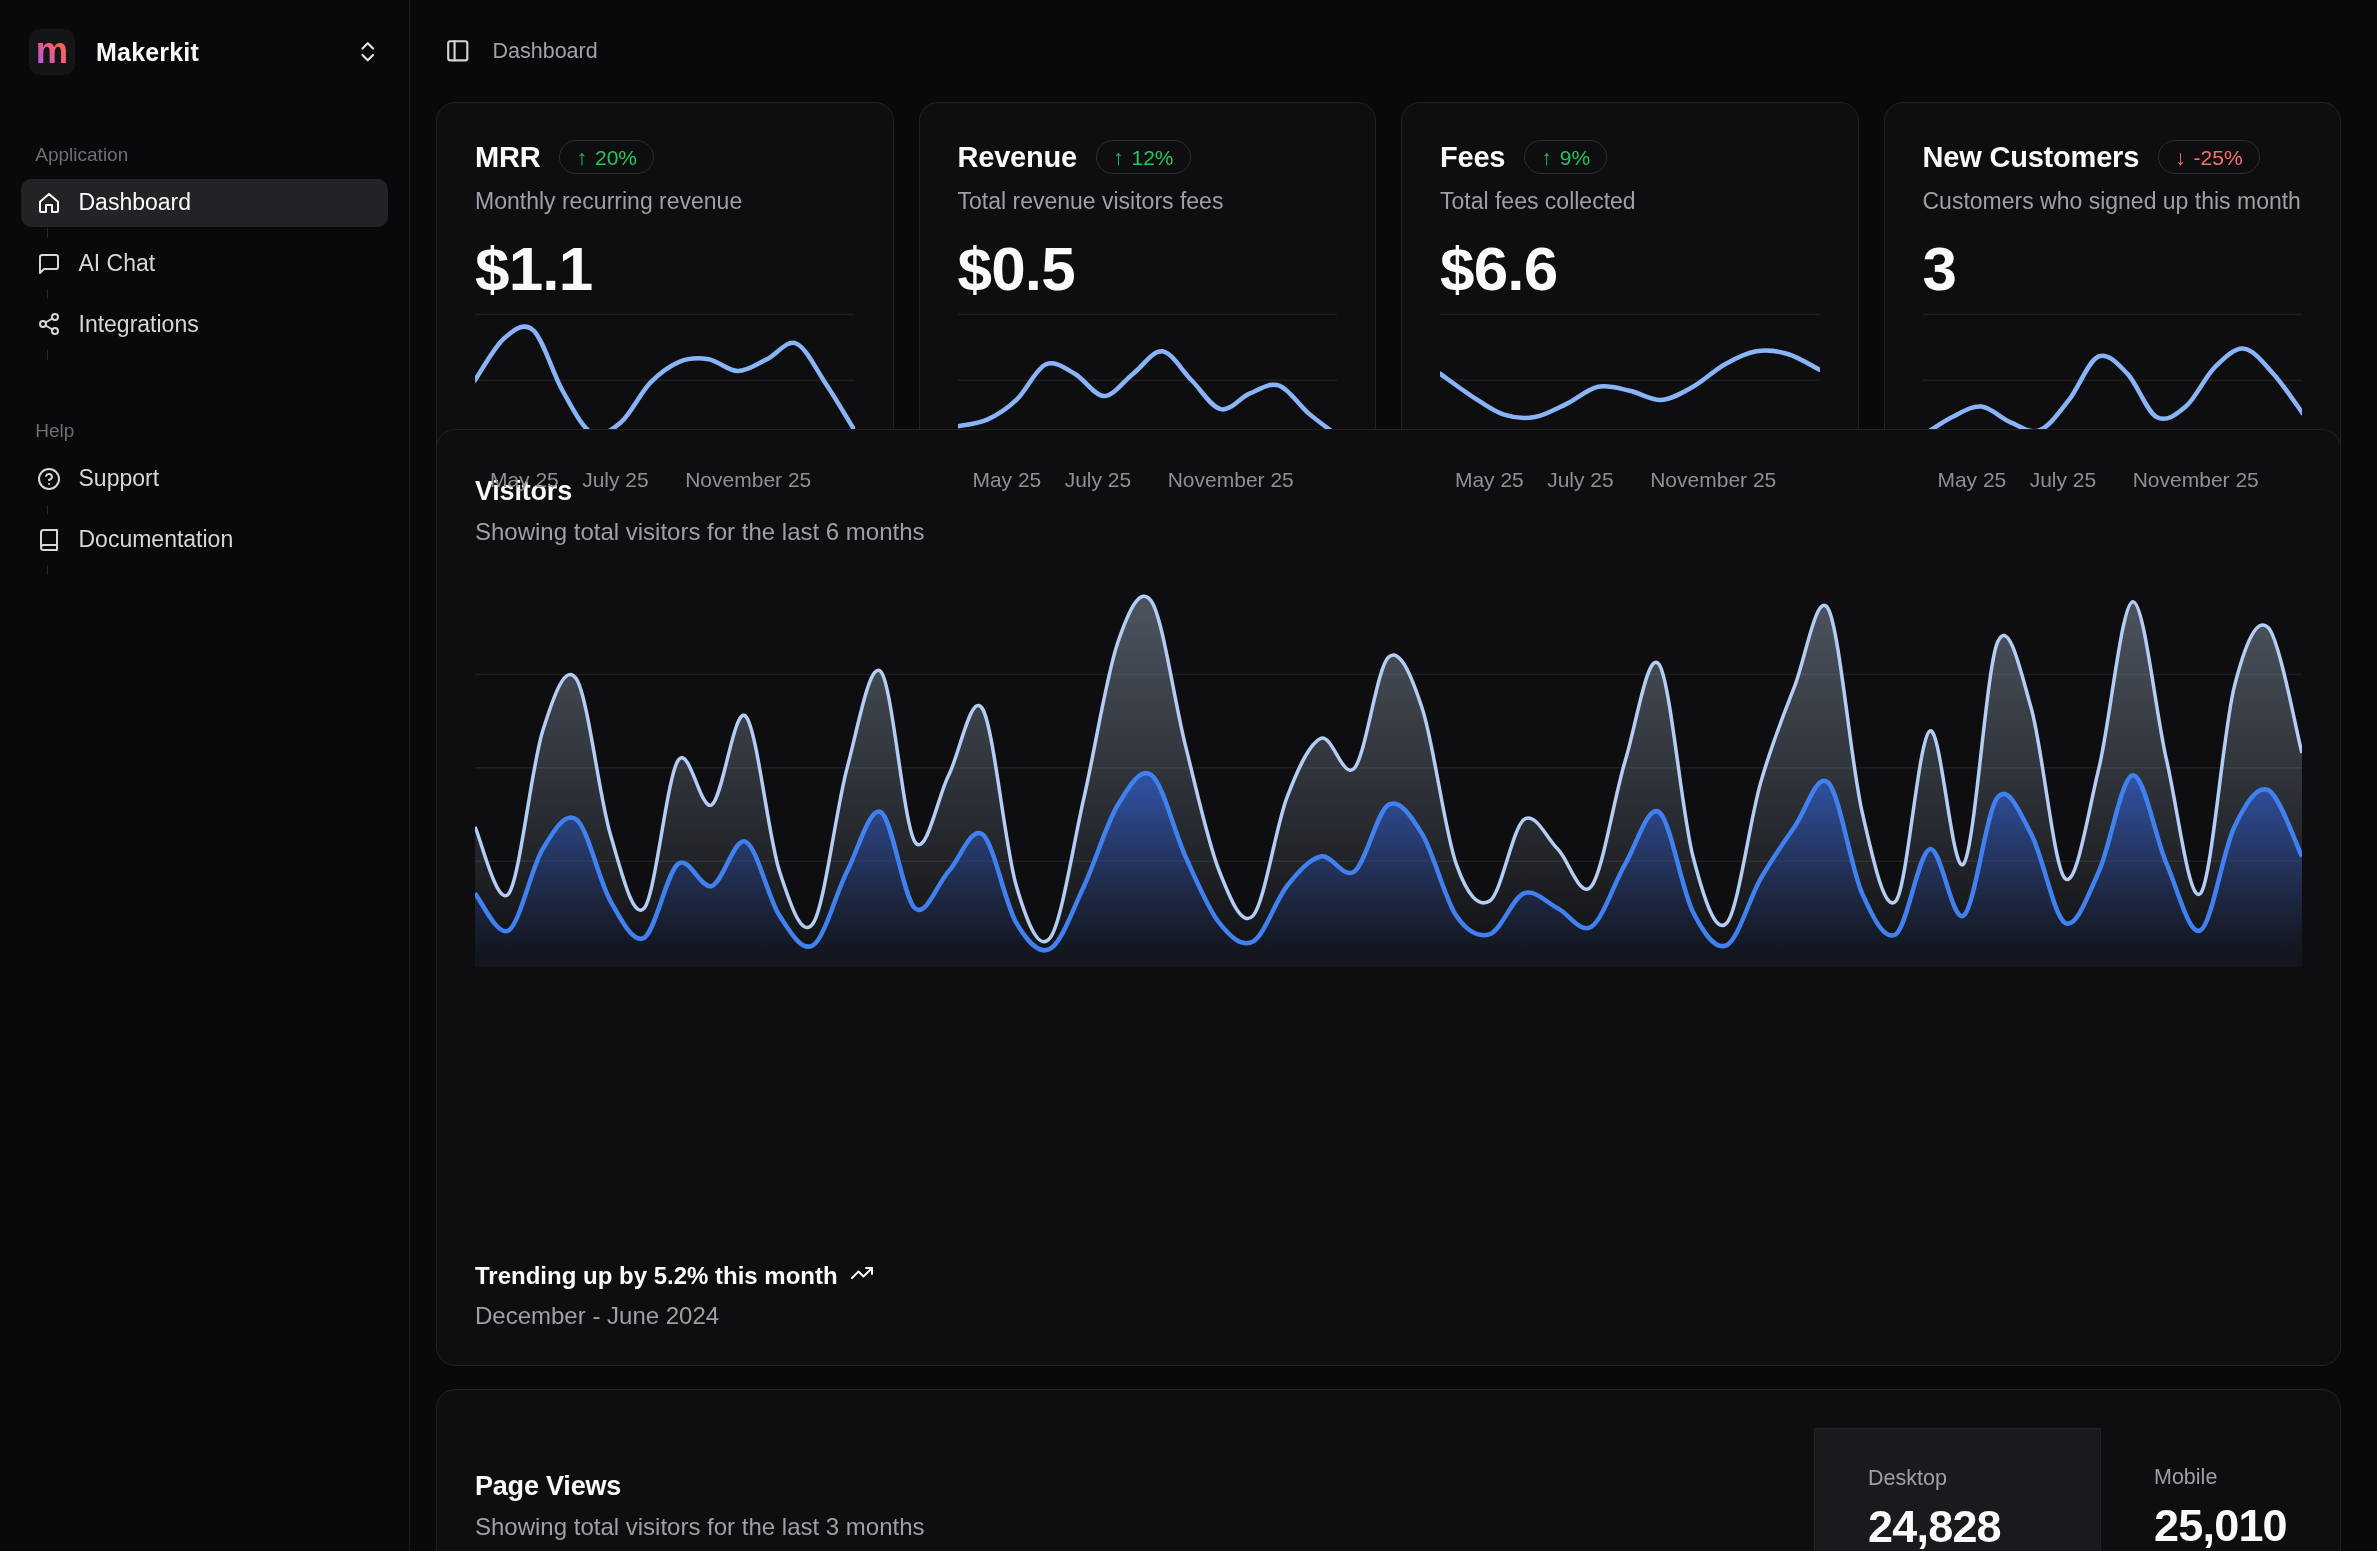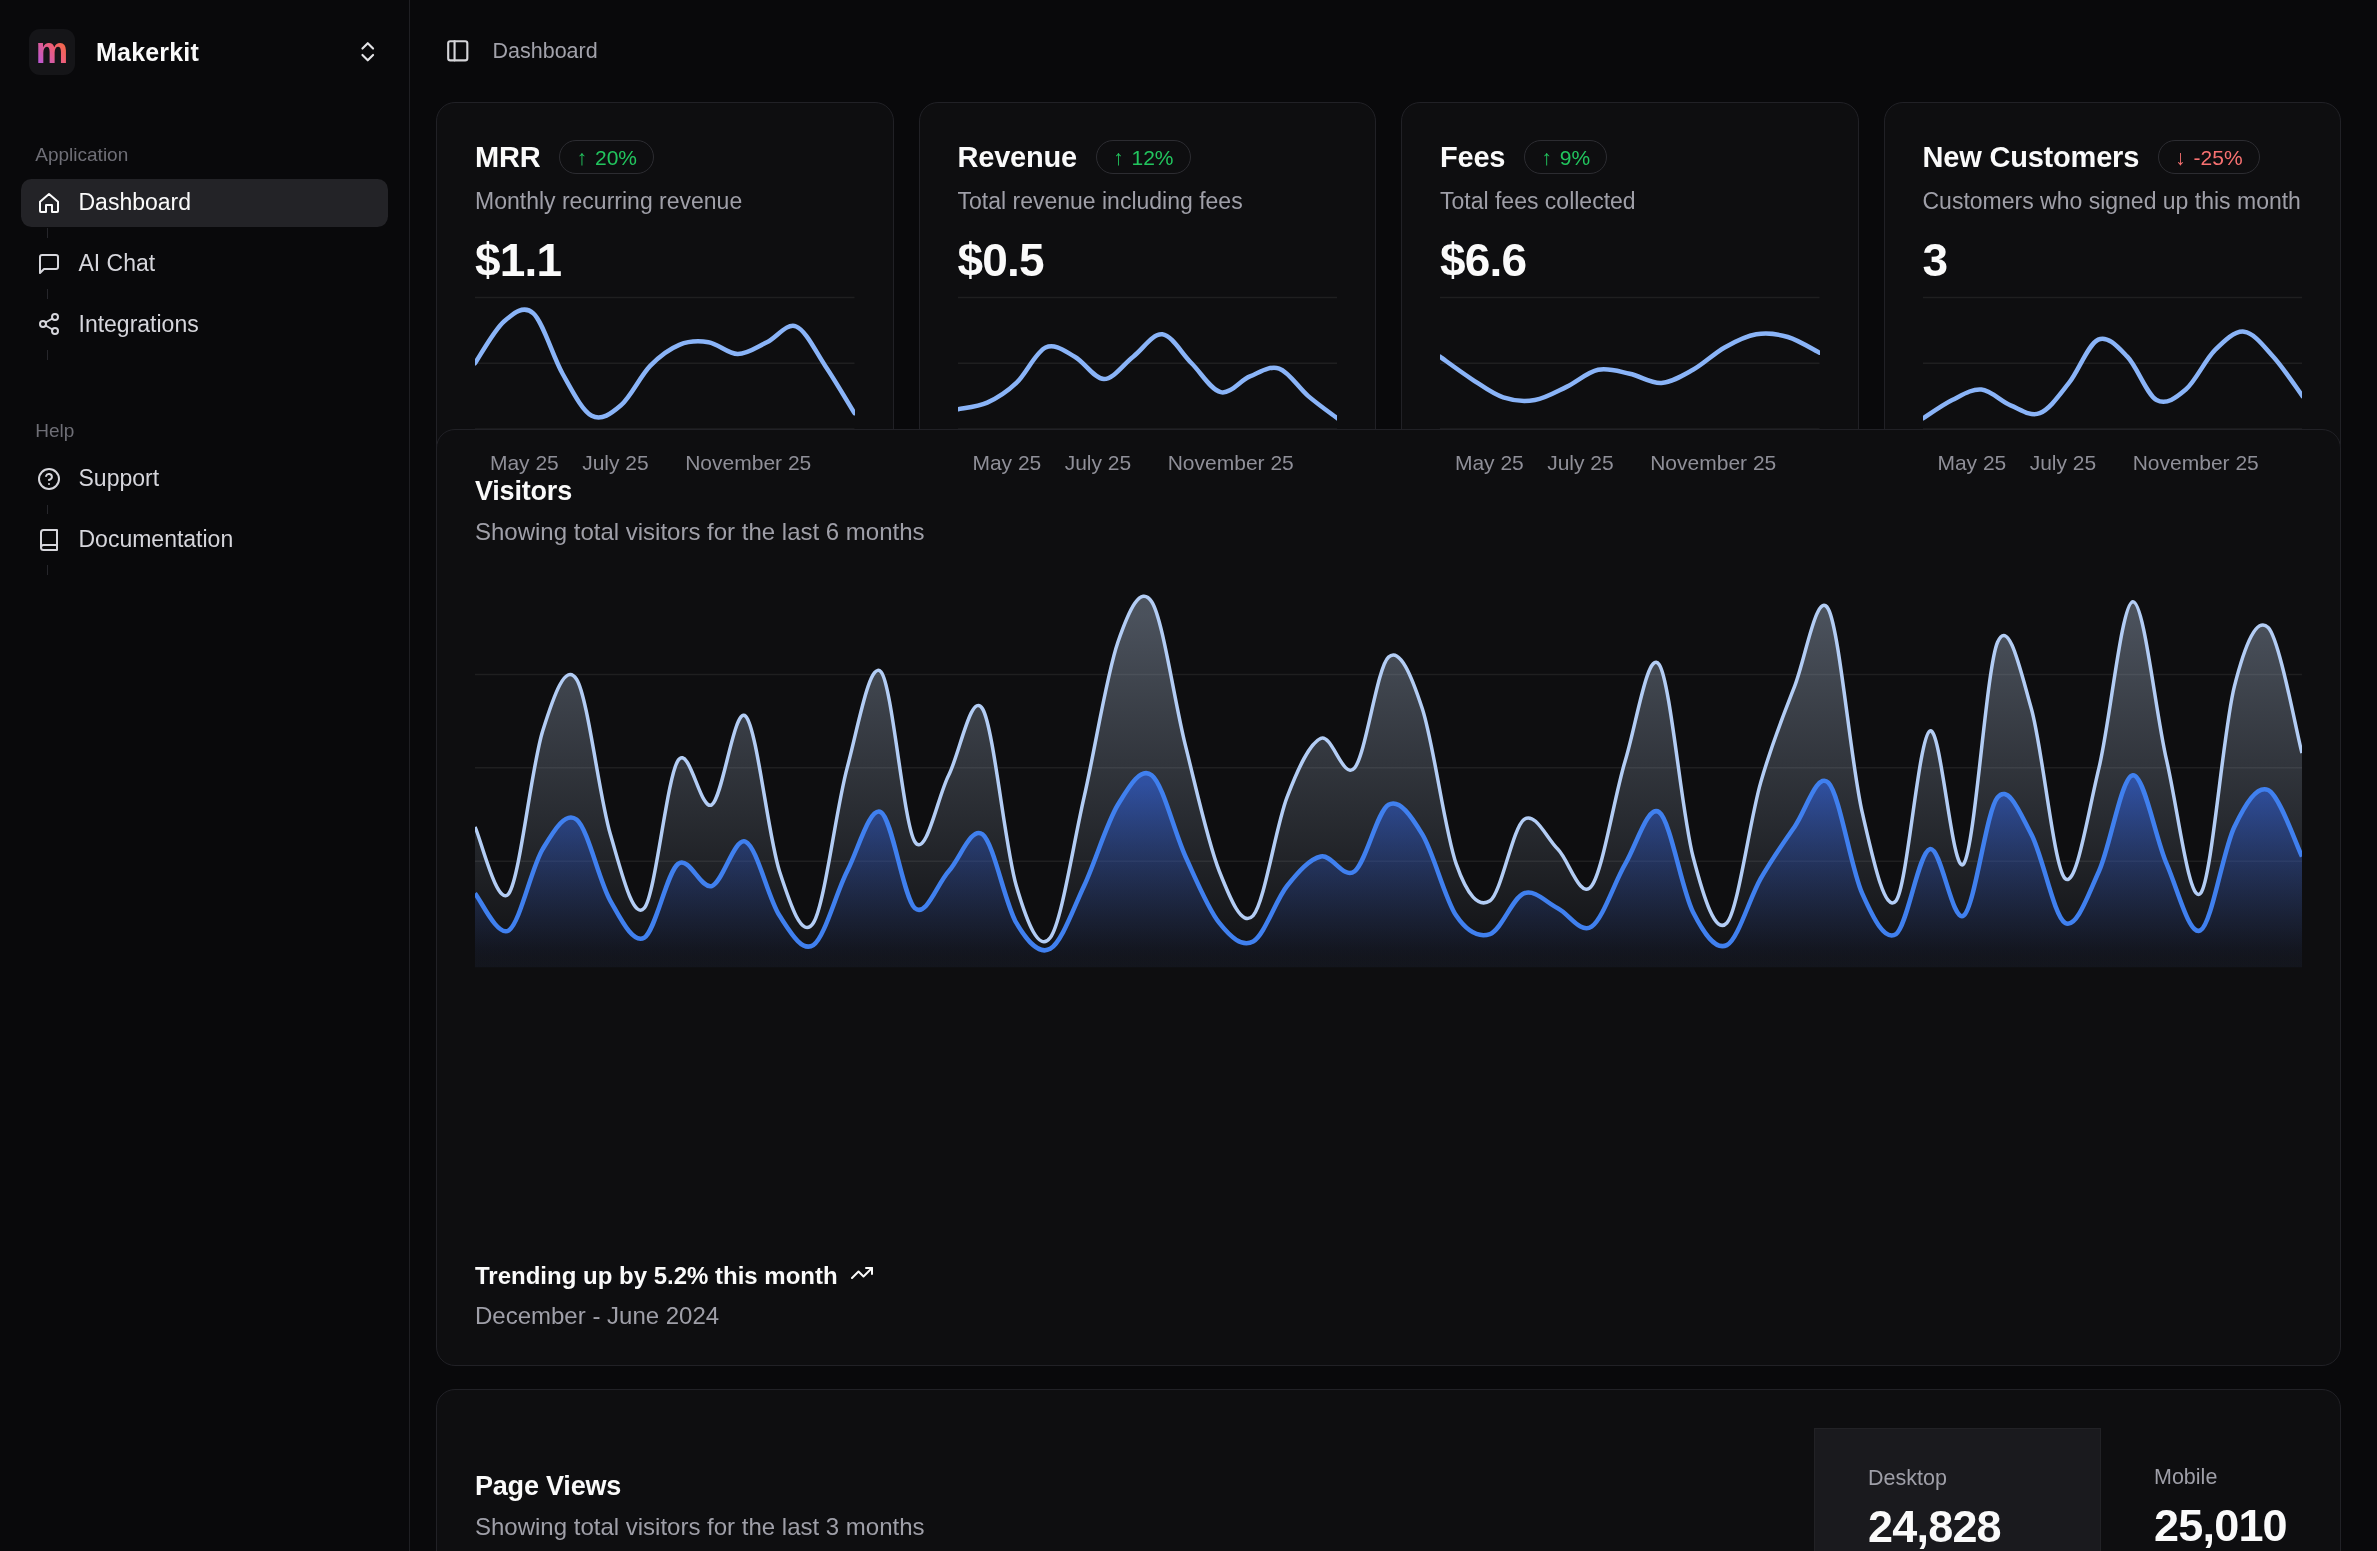--- a/index.html
+++ b/index.html
@@ -67,21 +67,21 @@
   .stat-head { display: flex; align-items: center; gap: 19px; }
   .stat-title { font-size: 29px; font-weight: 600; letter-spacing: -0.2px; }
   .badge {
     display: inline-flex; align-items: center; gap: 8px;
     border: 0.8px solid #2c2c31; border-radius: 796px;
     padding: 5.6px 16px; font-size: 21px; line-height: 1;
   }
   .badge.up { color: #22c55e; }
   .badge.down { color: #f87171; }
   .stat-desc { font-size: 23px; color: #9f9fa8; margin-top: 14.3px; }
-  .stat-value { font-size: 46px; font-weight: 700; letter-spacing: -0.8px; margin-top: 17.5px; }
+  .stat-value { font-size: 62px; font-weight: 700; letter-spacing: -0.8px; margin-top: 17.5px; }
   .spark { margin-top: auto; height: 151px; }
   .spark svg { width: 100%; height: 100%; display: block; }
   .spark-labels { position: relative; height: 43px; font-size: 21px; color: #8f8f98; }
   .spark-labels .tick { position: absolute; top: 12.8px; transform: translateX(-50%); white-space: nowrap; }
   .tick.t0 { left: 13%; } .tick.t1 { left: 37%; } .tick.t2 { left: 72%; }
   
   .visitors-card {
     margin-top: 25px; height: 937px;
     padding: 46px 38px 35px 38px;
     display: flex; flex-direction: column;
@@ -234,21 +234,21 @@
       </div>
 
       <div class="card stat-card">
         <div class="stat-head">
           <span class="stat-title">Revenue</span>
           <span class="badge up">
             <span>↑</span>
             <span>12%</span>
           </span>
         </div>
-        <div class="stat-desc">Total revenue including fees</div>
+        <div class="stat-desc">Total revenue visitors fees</div>
         <div class="stat-value">$0.5</div>
         <div class="spark">
             <svg class="spark-svg" viewBox="0 0 500 200" preserveAspectRatio="none">
               <line x1="0" y1="14" x2="500" y2="14" stroke="rgba(255,255,255,0.07)" stroke-width="1.5" vector-effect="non-scaling-stroke"></line>
               <line x1="0" y1="101" x2="500" y2="101" stroke="rgba(255,255,255,0.07)" stroke-width="1.5" vector-effect="non-scaling-stroke"></line>
               <line x1="0" y1="188" x2="500" y2="188" stroke="rgba(255,255,255,0.07)" stroke-width="1.5" vector-effect="non-scaling-stroke"></line>
               <path d="M0.0,161.9C6.4,160.4 25.6,159.0 38.5,153.2C51.3,147.4 64.1,139.3 76.9,127.1C89.7,114.9 102.6,85.9 115.4,80.1C128.2,74.3 141.0,85.3 153.8,92.3C166.7,99.3 179.5,121.9 192.3,121.9C205.1,121.9 217.9,102.2 230.8,92.3C243.6,82.4 256.4,61.3 269.2,62.7C282.1,64.2 294.9,88.2 307.7,101.0C320.5,113.8 333.3,136.4 346.2,139.3C359.0,142.2 371.8,123.6 384.6,118.4C397.4,113.2 410.3,103.6 423.1,108.0C435.9,112.3 448.7,133.5 461.5,144.5C474.4,155.5 493.6,169.2 500.0,174.1" fill="none" stroke="#8ab4f8" stroke-width="4.5" stroke-linecap="round" vector-effect="non-scaling-stroke"></path>
             </svg>
           </div>
         <div class="spark-labels">

